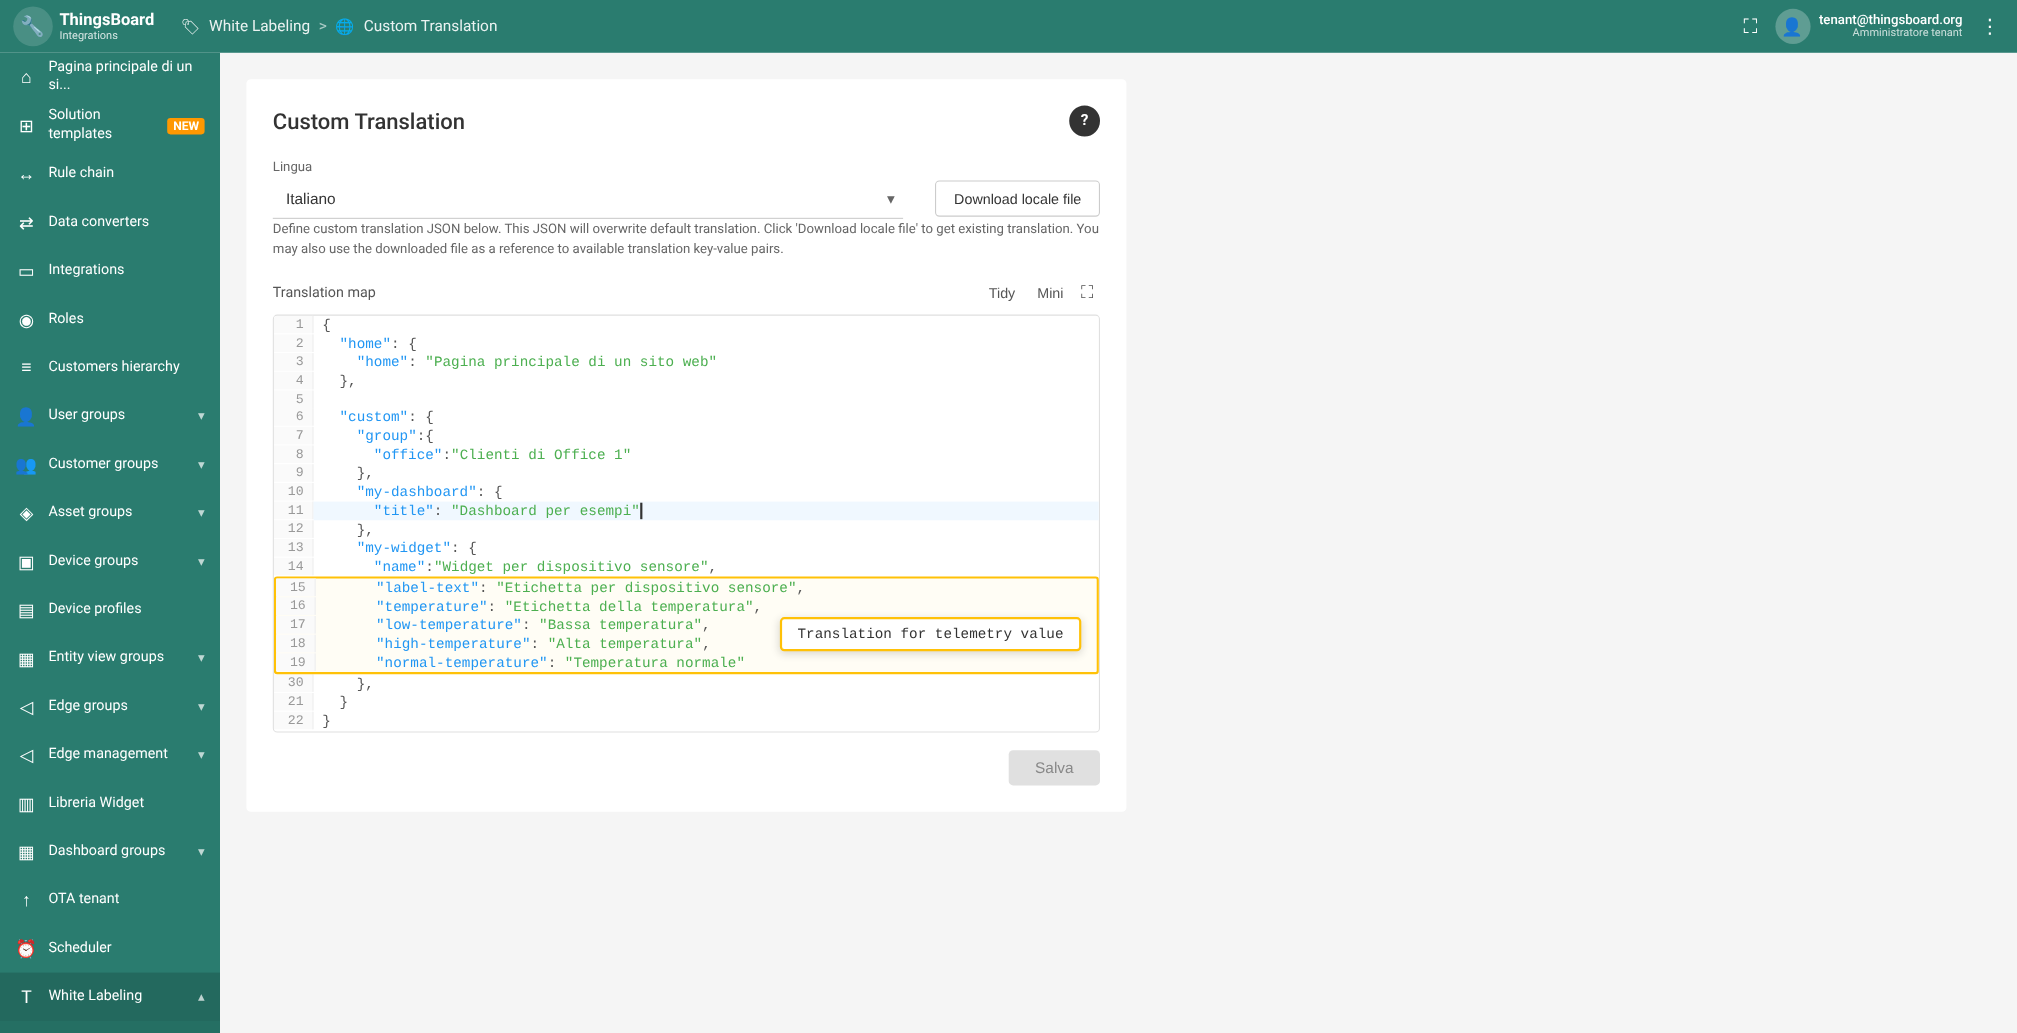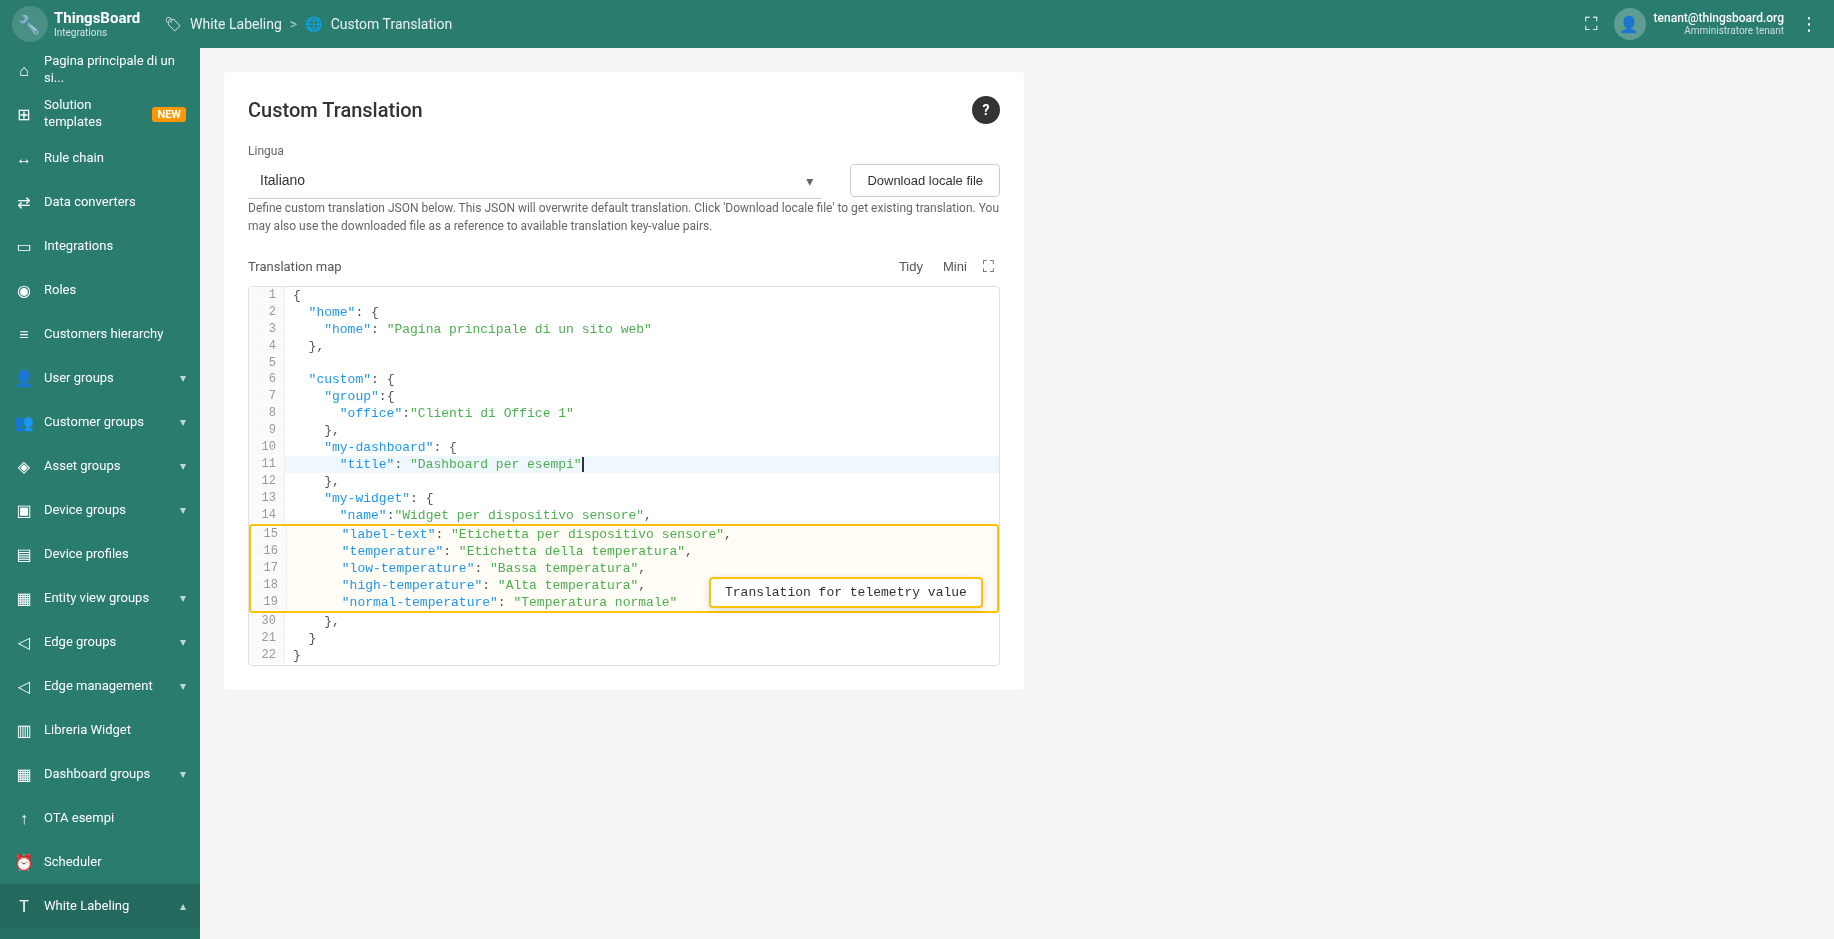--- a/index.html
+++ b/index.html
@@ -184,21 +184,21 @@
       position: absolute;
       border: 2px solid #ffc107;
       border-radius: 4px;
       background: #fff;
       padding: 6px 14px;
       font-size: 13px;
       font-weight: 500;
       color: #333;
       box-shadow: 0 2px 8px rgba(0,0,0,0.15);
       white-space: nowrap;
-      top: 290px;
+      top: 274px;
       left: 460px;
     }
 
     
     .save-row {
       display: flex;
       justify-content: flex-end;
       margin-top: 16px;
     }
     .save-btn {
@@ -354,21 +354,21 @@
     <div class="sidebar-item">
       <div class="sidebar-item-left">
         <span class="sidebar-item-icon">▦</span>
         <span class="sidebar-item-label">Dashboard groups</span>
       </div>
       <span class="sidebar-chevron">▾</span>
     </div>
     <div class="sidebar-item">
       <div class="sidebar-item-left">
         <span class="sidebar-item-icon">↑</span>
-        <span class="sidebar-item-label">OTA esempi</span>
+        <span class="sidebar-item-label">OTA tenant</span>
       </div>
     </div>
     <div class="sidebar-item">
       <div class="sidebar-item-left">
         <span class="sidebar-item-icon">⏰</span>
         <span class="sidebar-item-label">Scheduler</span>
       </div>
     </div>
     <div class="sidebar-item active">
       <div class="sidebar-item-left">
@@ -525,15 +525,18 @@
         <div class="code-line">
           <span class="line-num">22</span>
           <span class="line-content"><span class="c-brace">}</span></span>
         </div>
 
         <div class="tooltip-box">
           <span>Translation for telemetry value</span>
         </div>
       </div>
 
+      <div class="save-row">
+        <button class="save-btn">Salva</button>
+      </div>
     </div>
   </div>
 </div>
 
 </body></html>

